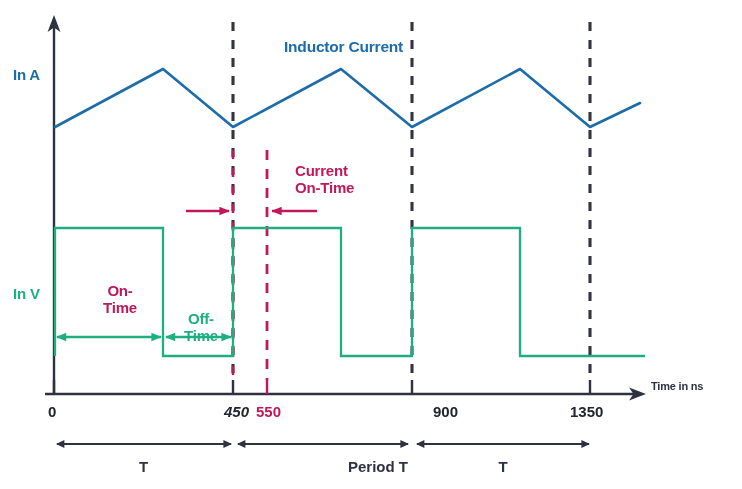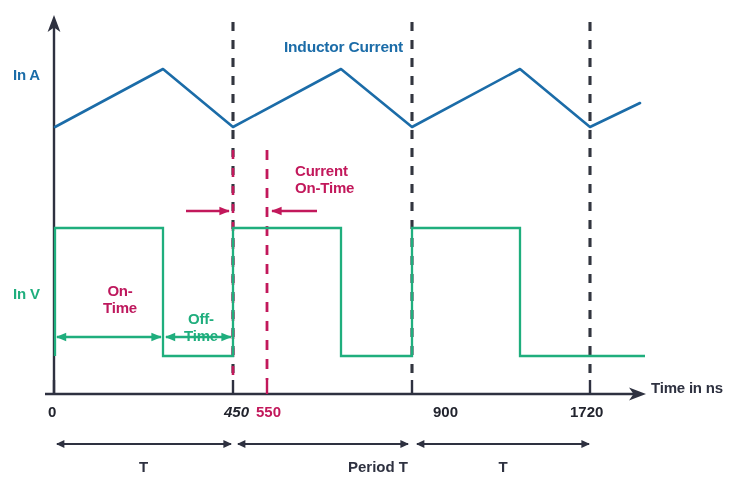--- a/index.html
+++ b/index.html
@@ -81,21 +81,21 @@
     color: #1fae7d;
     font-size: 15px;
     left: 172px;
     top: 283px;
     text-align: center;
     width: 58px;
     margin-top: 28px;
   }
   .lbl-time-axis {
     color: #2e3140;
-    font-size: 15px;
+    font-size: 11px;
     left: 651px;
     top: 380px;
   }
   .tick-lbl {
     position: absolute;
     font-family: "Liberation Sans", sans-serif;
     font-weight: bold;
     font-size: 15px;
     color: #22242e;
     top: 403px;
@@ -201,19 +201,19 @@
 
   <div class="lbl lbl-offtime">Off-
 Time</div>
 
   <div class="lbl lbl-time-axis">Time in ns</div>
 
   <div class="tick-lbl" style="left:48px;">0</div>
   <div class="tick-lbl" style="left:224px;font-style:italic;">450</div>
   <div class="tick-lbl crimson" style="left:256px;">550</div>
   <div class="tick-lbl" style="left:396px;margin-left:37px;">900</div>
-  <div class="tick-lbl" style="left:570px;">1720</div>
+  <div class="tick-lbl" style="left:570px;">1350</div>
 
   <div class="period-lbl" style="left:54px; width:179px;">T</div>
   <div class="period-lbl" style="left:237px; width:171px;text-align:right;">Period T</div>
   <div class="period-lbl" style="left:416px; width:174px;">T</div>
 
 </div>
 
 </body></html>

